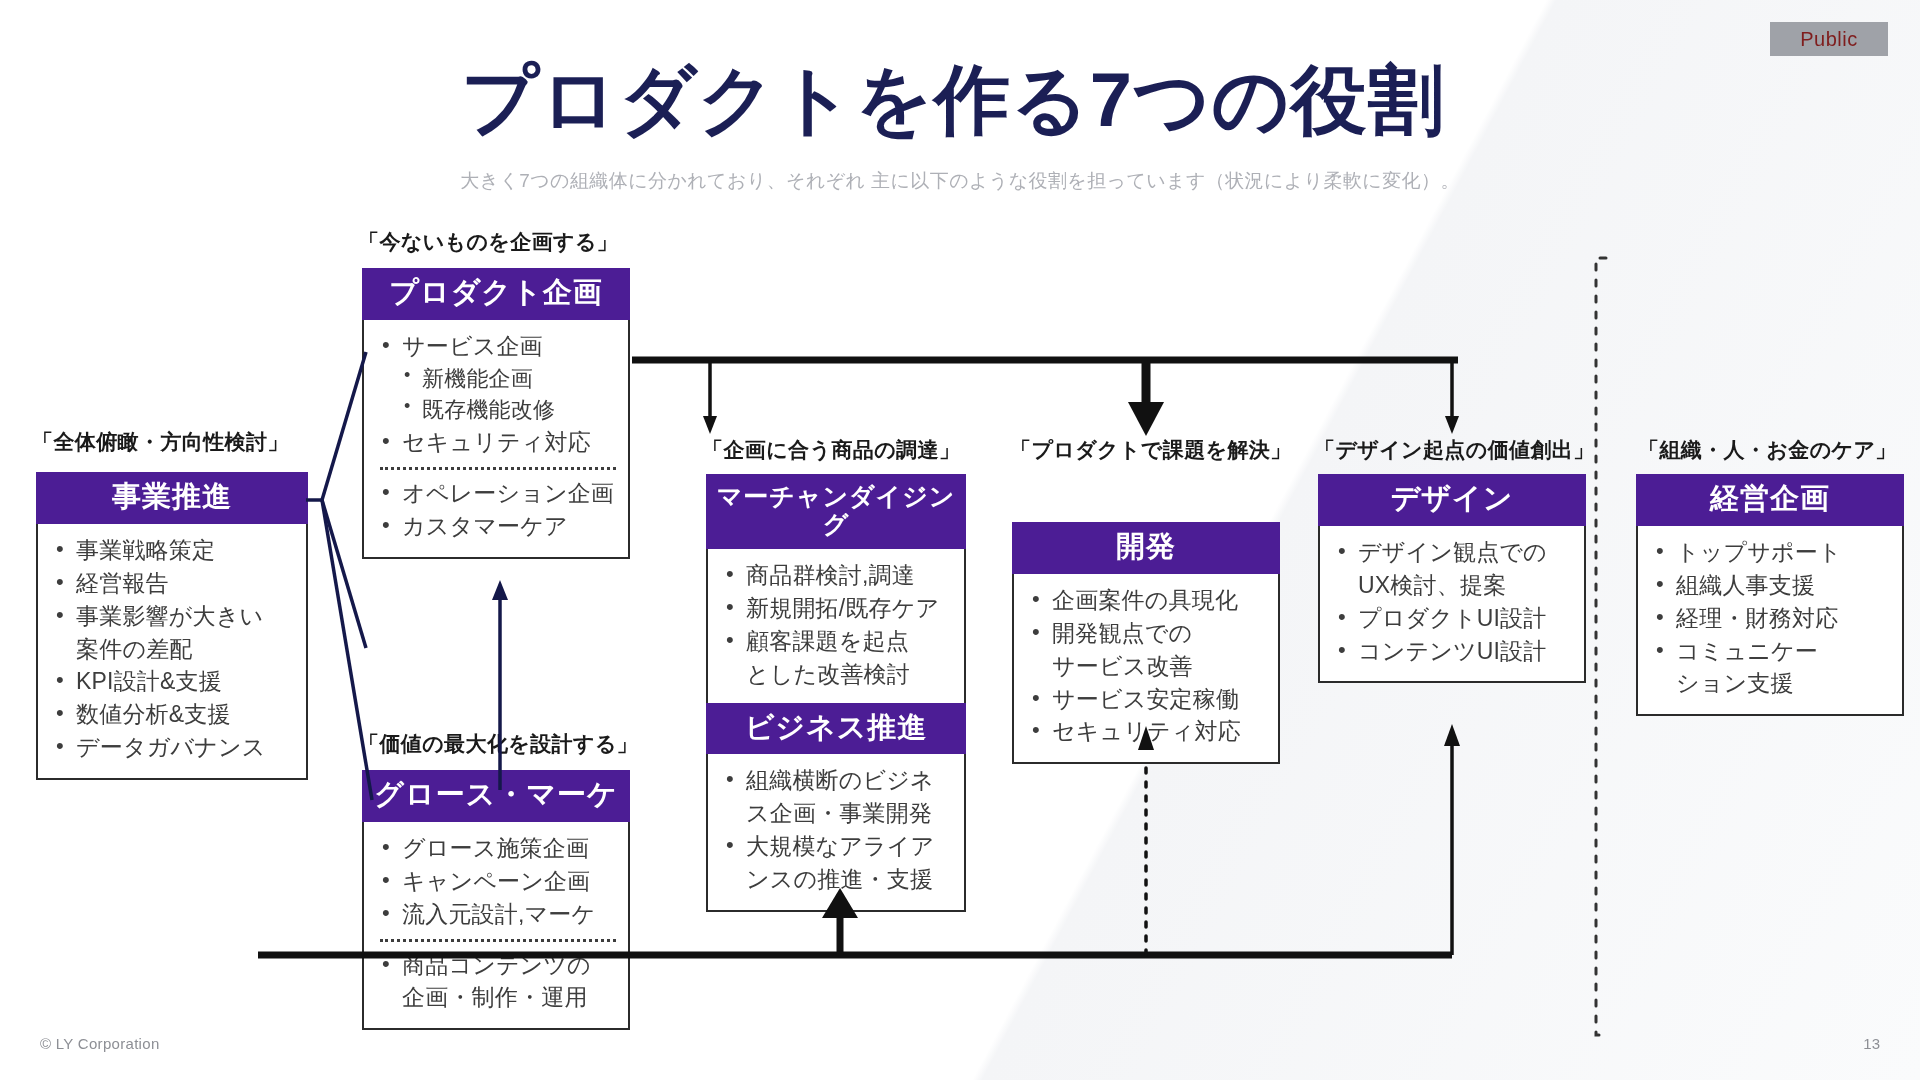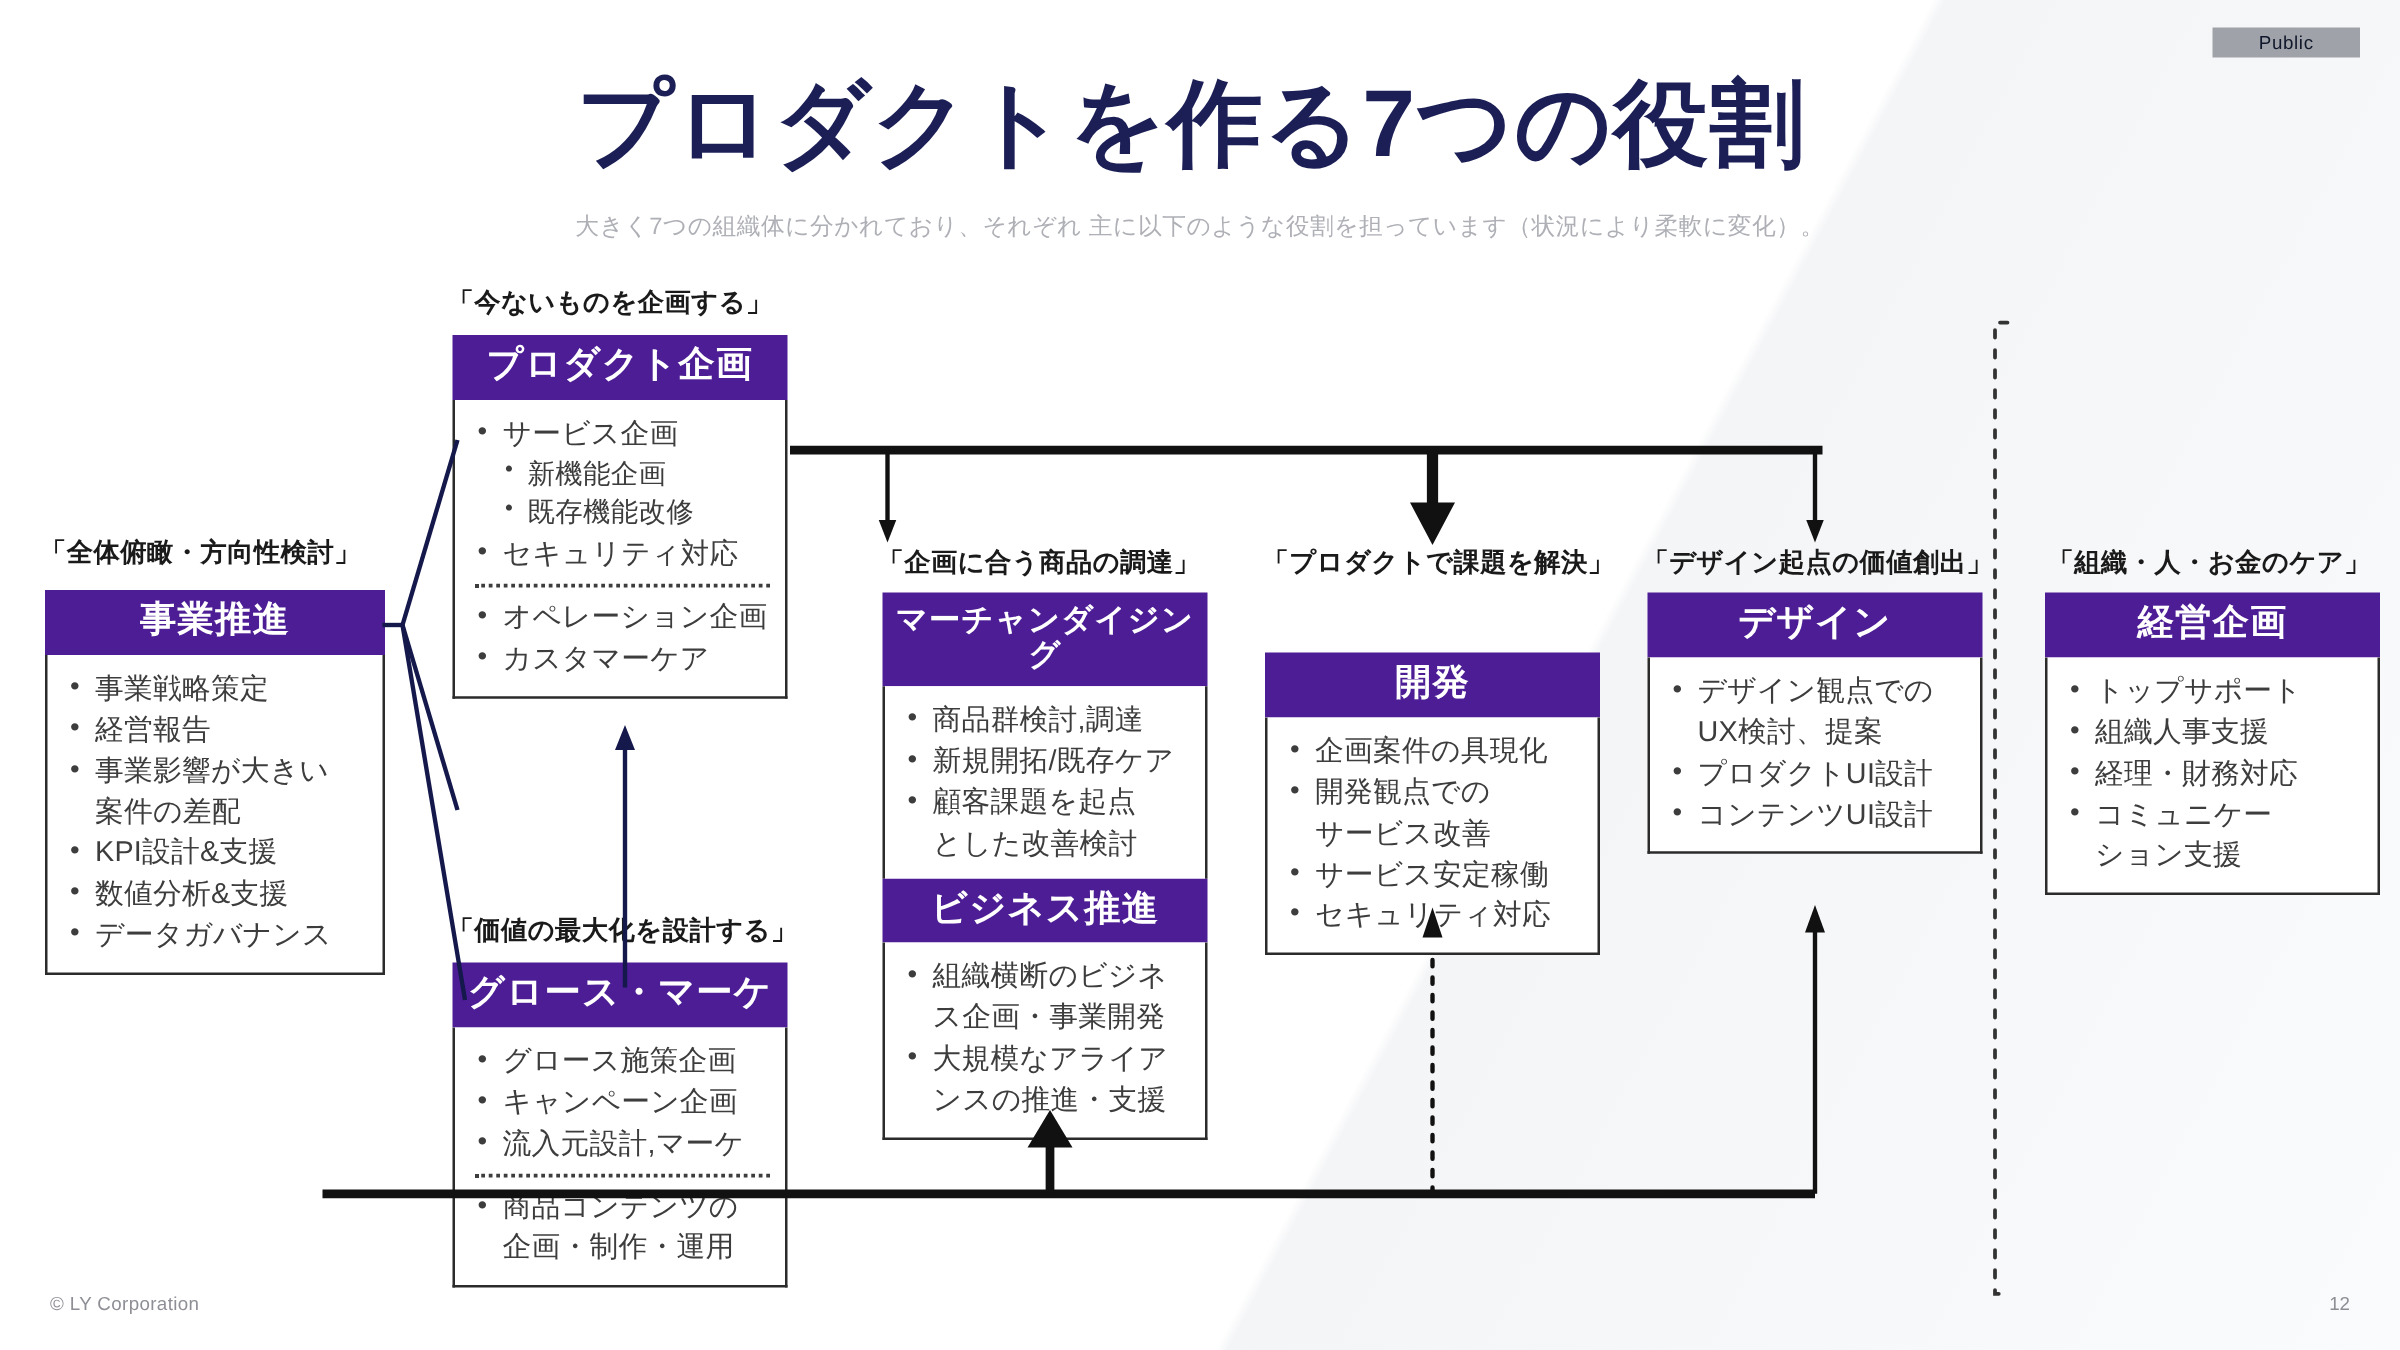--- a/index.html
+++ b/index.html
@@ -13,23 +13,23 @@
   
   .bg-wash {
     position: absolute; inset: 0;
     background: linear-gradient(118deg, #ffffff 0%, #ffffff 62%, #f4f5f7 62.4%, #fafbfc 100%);
     z-index: 0;
   }
   .slide { position: absolute; inset: 0; z-index: 1; }
 
   .public-badge {
     position: absolute; top: 22px; right: 32px;
-    width: 118px; height: 24px;
-    background: #9fa2a8; color: #0f172a;
-    font-size: 15px; letter-spacing: .5px;
+    width: 118px; height: 34px;
+    background: #9fa2a8; color: #7f1d1d;
+    font-size: 20px; letter-spacing: .5px;
     display: flex; align-items: center; justify-content: center;
   }
 
   .title {
     position: absolute; top: 60px; left: 0; width: 1906px;
     text-align: center;
     font-size: 76px; font-weight: bold; color: #1b1f55;
     letter-spacing: 1px; line-height: 1.05;
   }
   .subtitle {
@@ -253,15 +253,15 @@
         <li>トップサポート</li>
         <li>組織人事支援</li>
         <li>経理・財務対応</li>
         <li>コミュニケー</li>
         <li class="cont">ション支援</li>
       </ul>
     </div>
   </div>
 
   <div class="footer-left">© LY Corporation</div>
-  <div class="footer-right">12</div>
+  <div class="footer-right">13</div>
 
 </div>
 
 </body></html>

